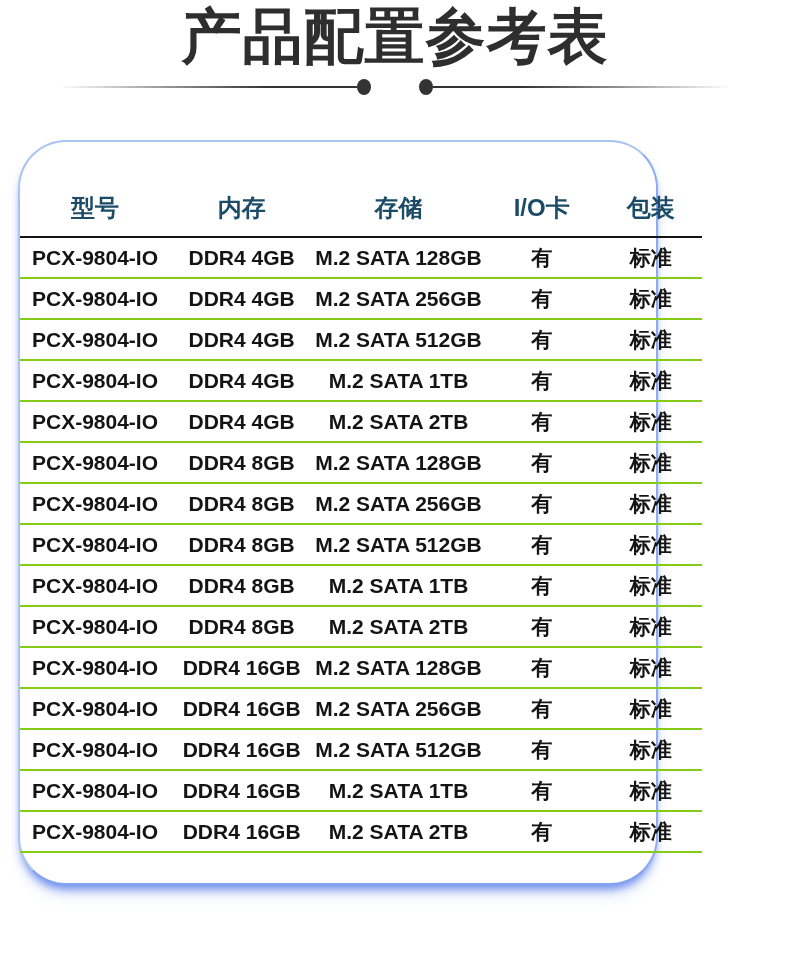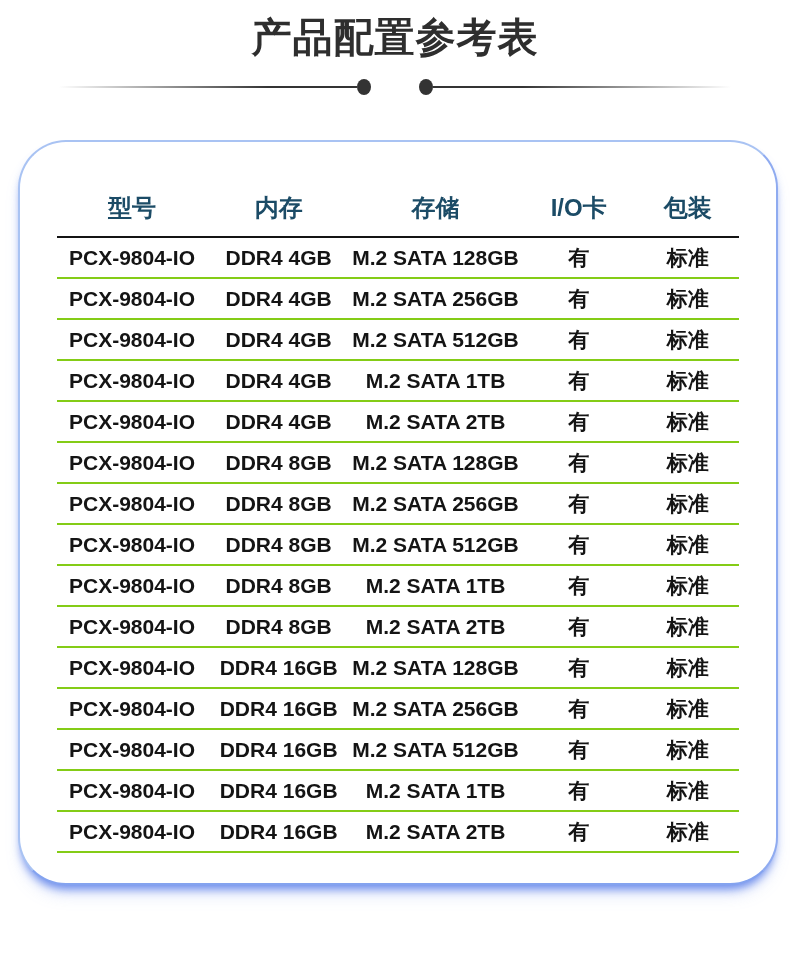--- a/index.html
+++ b/index.html
@@ -14,21 +14,21 @@
     height: 954px;
     background: #ffffff;
     overflow: hidden;
   }
 
   
   .title {
     margin: 0;
     padding-top: 6px;
     text-align: center;
-    font-size: 40px;
+    font-size: 60px;
     line-height: 62px;
     font-weight: 900;
     color: #2e2e2e;
     letter-spacing: 1px;
   }
 
   
   .divider {
     margin-top: 10px;
     height: 18px;
@@ -56,21 +56,21 @@
   .divider .gap {
     width: 48px;
     flex: 0 0 auto;
   }
 
   
   .card {
     position: absolute;
     left: 18px;
     top: 140px;
-    width: 760px;
+    width: 640px;
     height: 745px;
     box-sizing: border-box;
     background: #ffffff;
     border: 2px solid #a9c3f3;
     border-right-color: #8fabf0;
     border-bottom-color: #84a3ef;
     border-radius: 48px;
     box-shadow:
       0 7px 9px -3px rgba(85, 122, 232, 0.80),
       0 13px 18px -7px rgba(120, 150, 240, 0.38);

